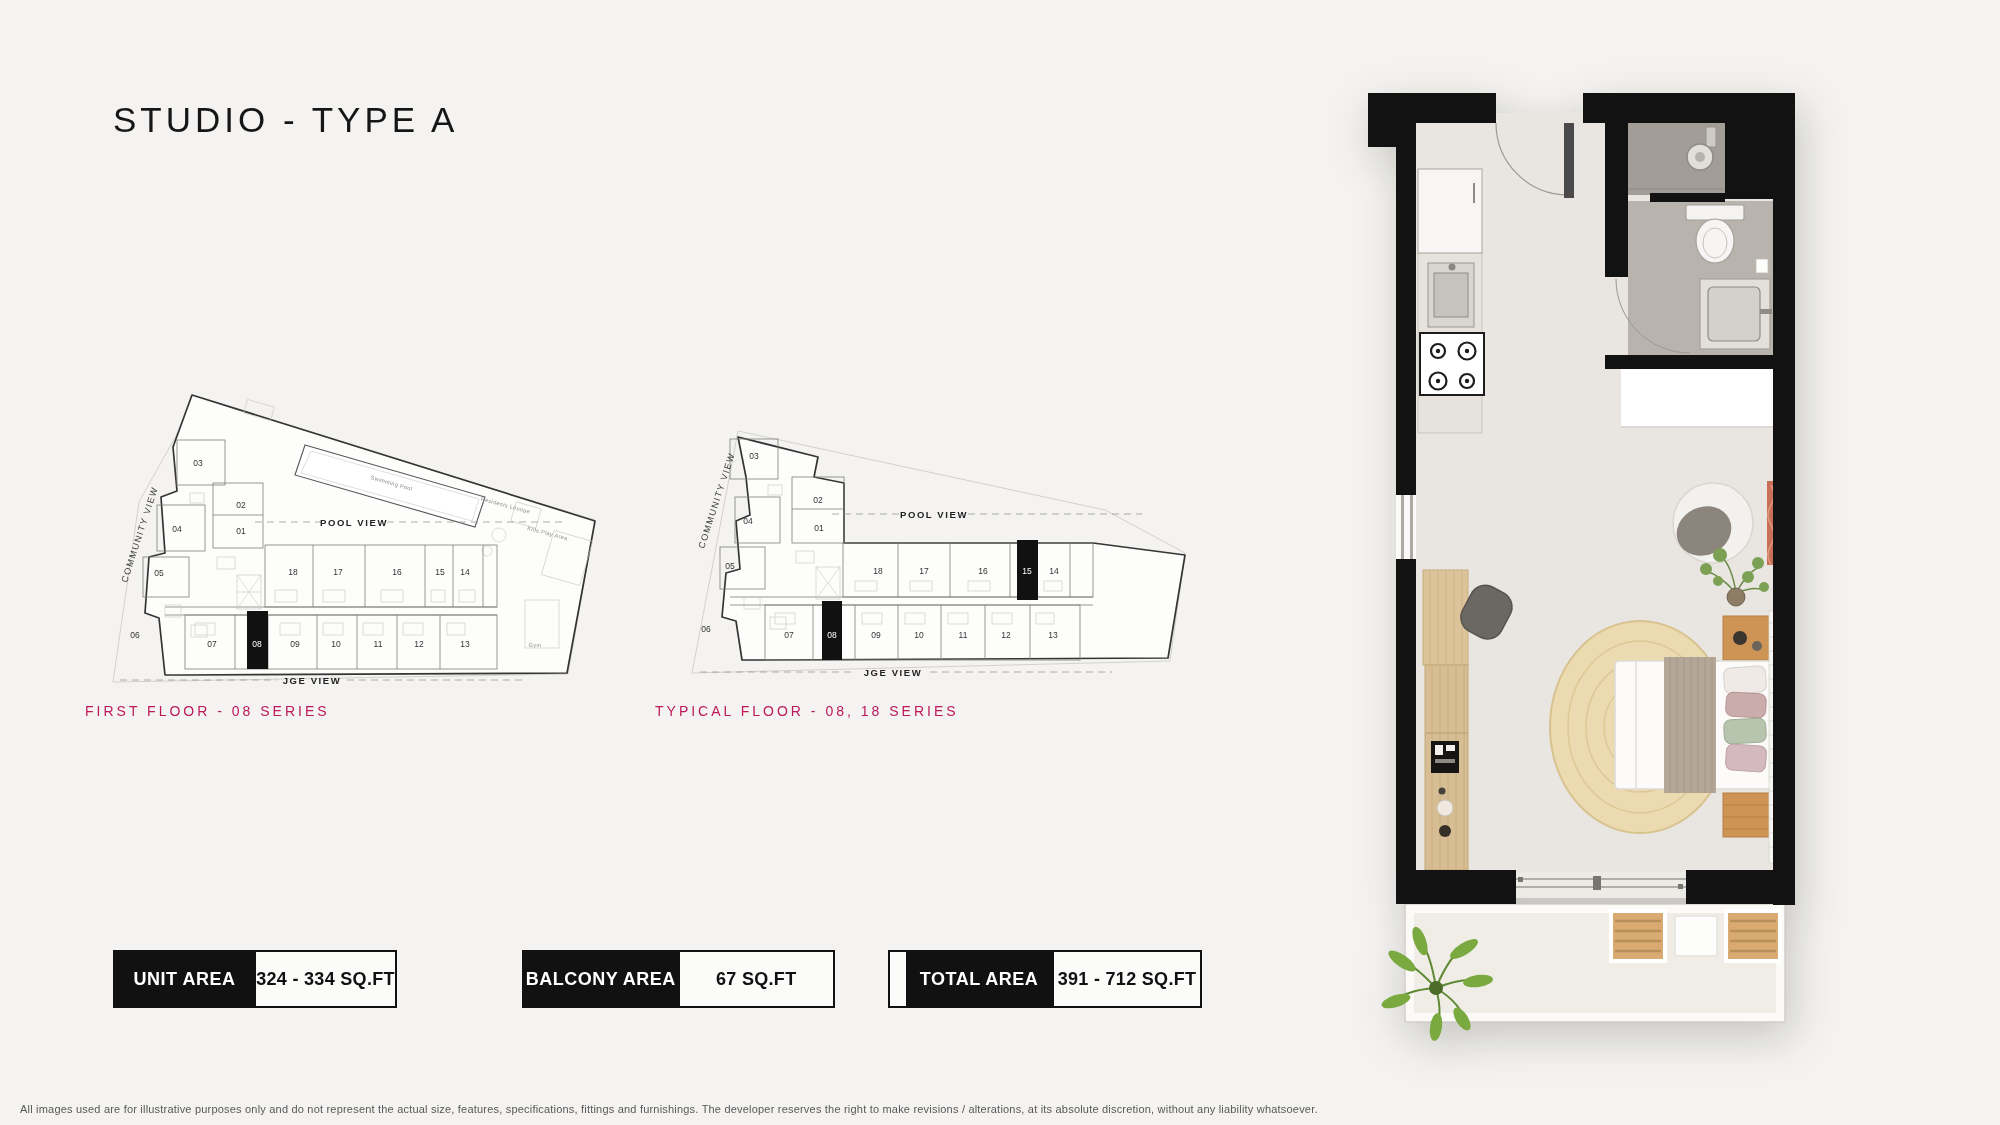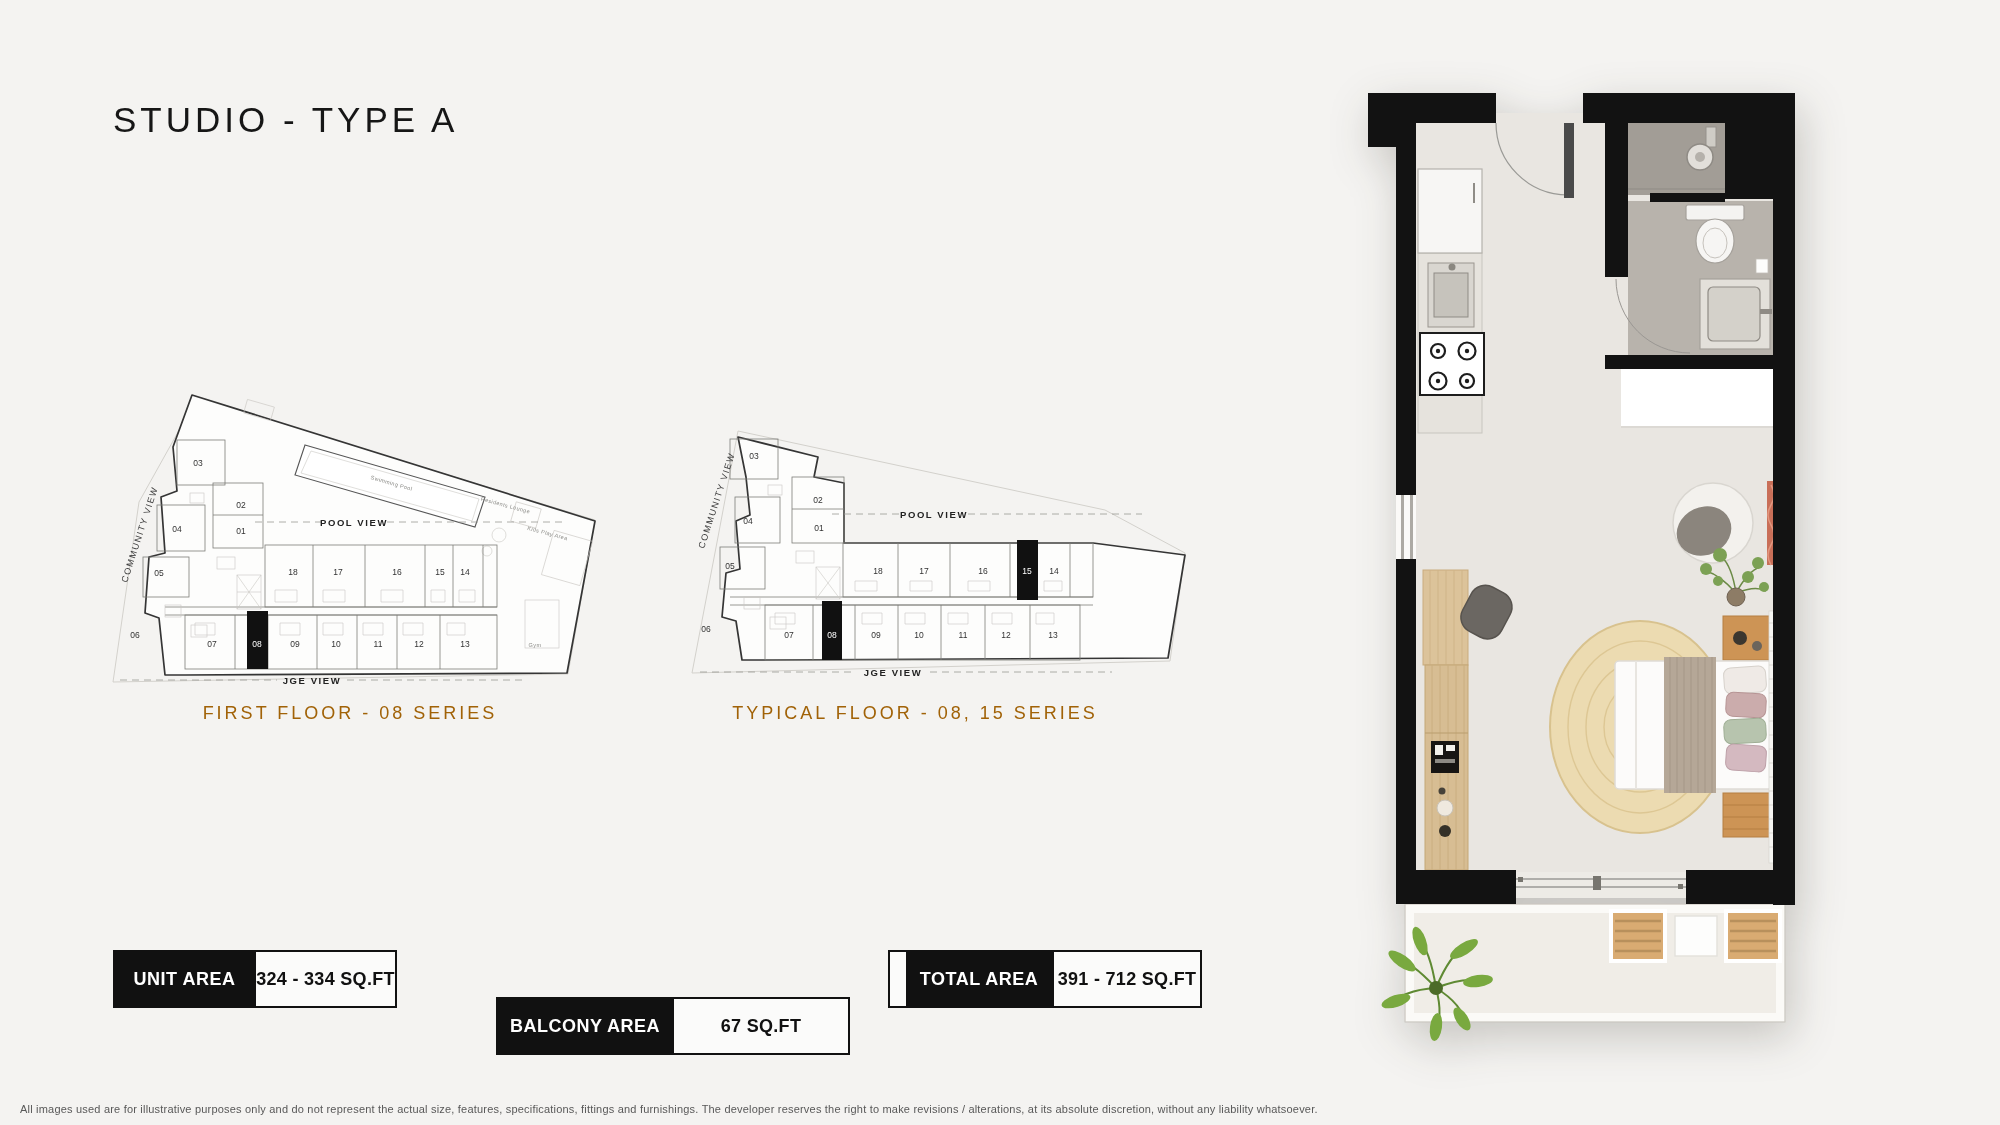--- a/index.html
+++ b/index.html
@@ -1,31 +1,31 @@
 <!DOCTYPE html>
 <html><head>
 <meta charset="utf-8">
 <style>
   html,body{margin:0;padding:0;width:2000px;height:1125px;overflow:hidden;
     background:#f4f3f1;font-family:"Liberation Sans",sans-serif;}
   #stage{position:relative;width:2000px;height:1125px;background:#f4f3f1;border-radius:6px;}
   .page-title{position:absolute;left:113px;top:100px;font-size:35px;letter-spacing:4px;
     color:#161616;font-weight:500;white-space:nowrap;}
-  .plan-caption{position:absolute;font-size:18px;letter-spacing:3px;color:#a16207;
-    text-align:center;white-space:nowrap;}
+  .plan-caption{position:absolute;font-size:14px;letter-spacing:3px;color:#be185d;
+    text-align:left;white-space:nowrap;}
   #caption1{left:85px;top:703px;width:530px;}
   #caption2{left:655px;top:703px;width:520px;}
   .area-box{position:absolute;top:950px;height:58px;display:flex;border:2px solid #111;
     box-sizing:border-box;background:#fbfbfa;}
   .area-box .label{background:#111;color:#fff;flex:1 1 50%;display:flex;align-items:center;
     justify-content:center;font-size:18px;font-weight:bold;letter-spacing:.5px;white-space:nowrap;}
   .area-box .value{flex:1 1 50%;display:flex;align-items:center;justify-content:center;
     color:#111;font-size:18px;font-weight:bold;letter-spacing:.3px;border-left:2px solid #111;white-space:nowrap;}
   #area-box-0{left:113px;width:284px;}
-  #area-box-1{left:496px;width:354px;margin-top:47px;}
+  #area-box-1{left:522px;width:313px;}
   #area-box-2{left:888px;width:314px;padding-left:16px;}
   .disclaimer{position:absolute;left:20px;top:1103px;font-size:11px;color:#585858;letter-spacing:.2px;text-align:center;}
   .plan-svg{position:absolute;overflow:visible;}
   #plan1{left:95px;top:385px;}
   #plan2{left:680px;top:425px;}
   #studio{left:1368px;top:93px;filter:drop-shadow(6px 14px 22px rgba(40,35,25,.22));}
   svg text{font-family:"Liberation Sans",sans-serif;}
   .unit-num{font-size:8.5px;fill:#333;text-anchor:middle;}
   .unit-num-hl{font-size:8.5px;fill:#fff;text-anchor:middle;}
   .view-label{font-size:9.5px;fill:#222;font-weight:bold;letter-spacing:1.6px;text-anchor:middle;}
@@ -187,21 +187,21 @@
     </g>
 
     <text class="rot-label" transform="translate(24,124) rotate(-72)">COMMUNITY VIEW</text>
     <line class="dash" x1="152" y1="89" x2="220" y2="89"></line>
     <line class="dash" x1="288" y1="89" x2="462" y2="89"></line>
     <text class="view-label" x="254" y="93">POOL VIEW</text>
     <line class="dash" x1="20" y1="247" x2="176" y2="247"></line>
     <line class="dash" x1="250" y1="247" x2="432" y2="247"></line>
     <text class="view-label" x="213" y="251">JGE VIEW</text>
   </svg>
-  <div id="caption2" class="plan-caption">TYPICAL FLOOR - 08, 15 SERIES</div>
+  <div id="caption2" class="plan-caption">TYPICAL FLOOR - 08, 18 SERIES</div>
 
   <div id="area-box-0" class="area-box">
     <div class="label">UNIT AREA</div>
     <div class="value">324 - 334 SQ.FT</div>
   </div>
   <div id="area-box-1" class="area-box">
     <div class="label">BALCONY AREA</div>
     <div class="value">67 SQ.FT</div>
   </div>
   <div id="area-box-2" class="area-box">

